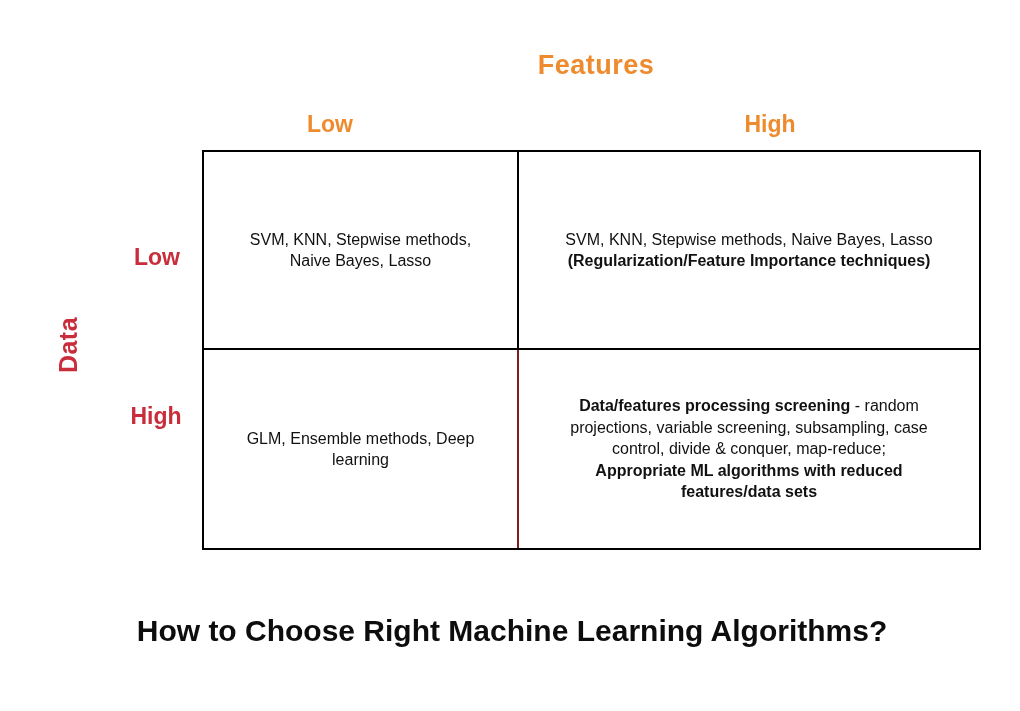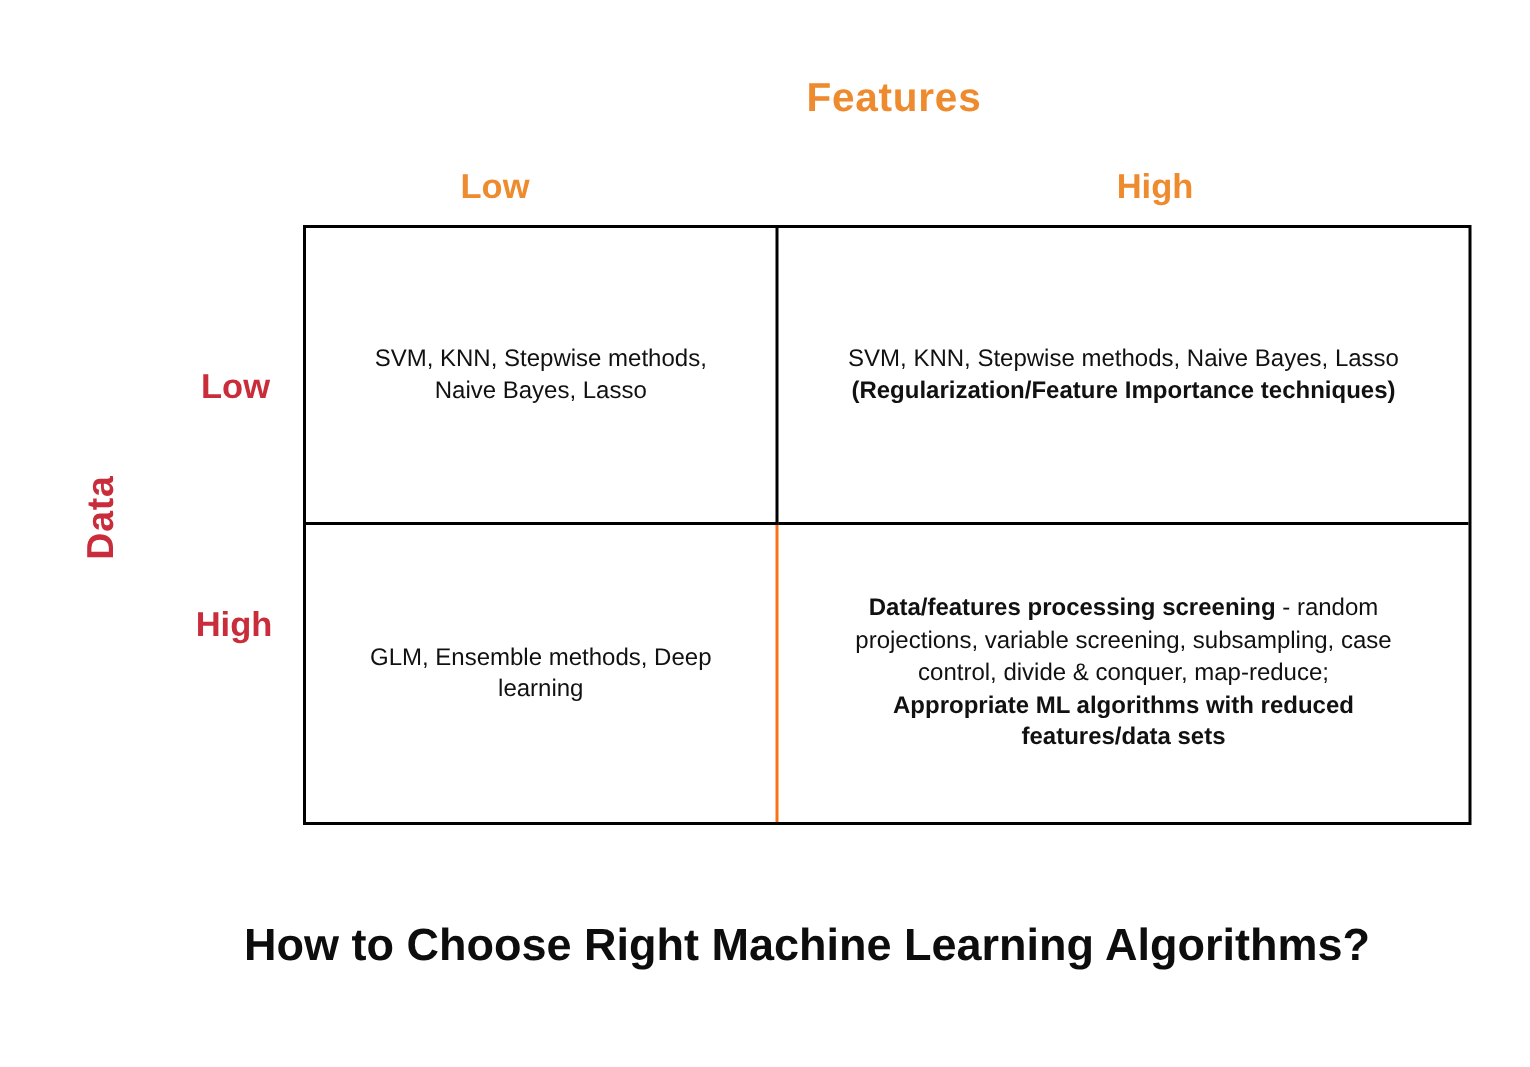--- a/index.html
+++ b/index.html
@@ -70,28 +70,28 @@
     align-items: center;
     justify-content: center;
     text-align: center;
     padding: 0 28px;
     font-size: 16px;
     line-height: 21.5px;
     color: #111111;
   }
   .cell.c00 { border-right: 2px solid #000; border-bottom: 2px solid #000; }
   .cell.c01 { border-bottom: 2px solid #000; }
-  .cell.c10 { border-right: 2px solid #f97316; }
+  .cell.c10 { border-right: 2px solid #7f1d1d; }
   .cell-text b, .cell-text .bold { font-weight: 700; }
 
   
   .main-title {
     position: absolute;
     top: 614px;
-    left: 538px;
+    left: 512px;
     transform: translateX(-50%);
     white-space: nowrap;
     font-size: 30px;
     font-weight: 700;
     color: #0d0d0d;
   }
 </style>
 </head>
 <body>
 

